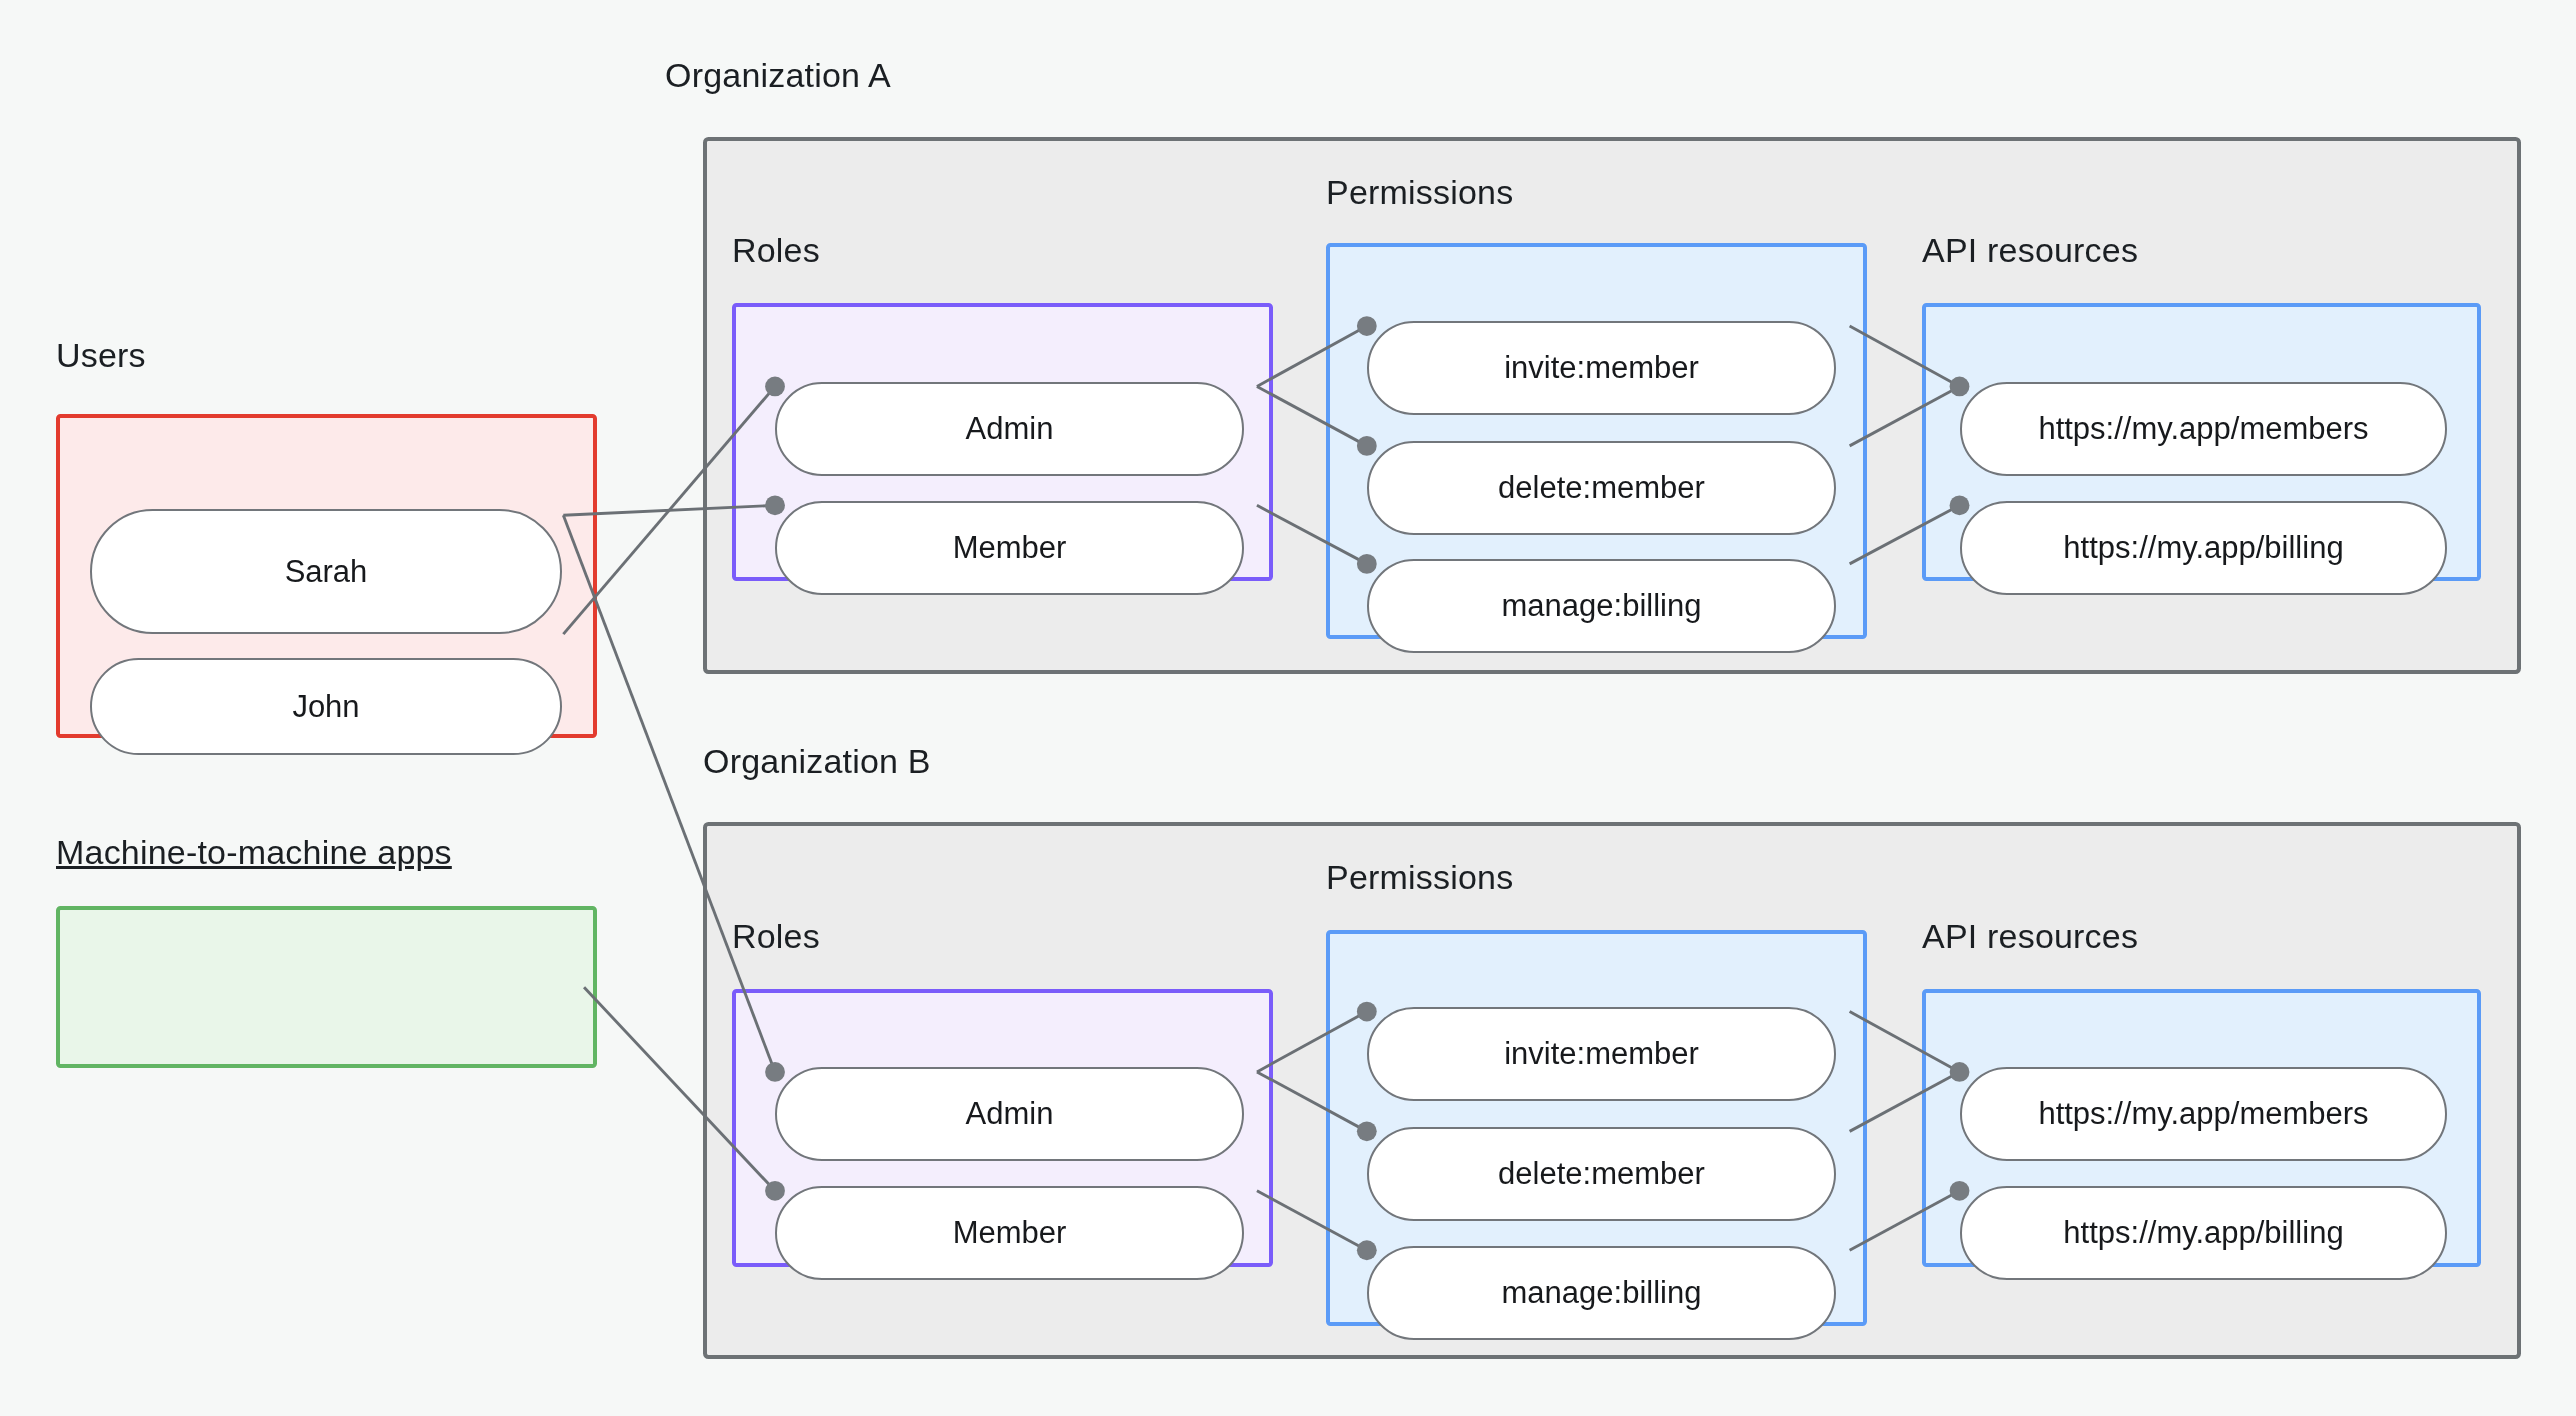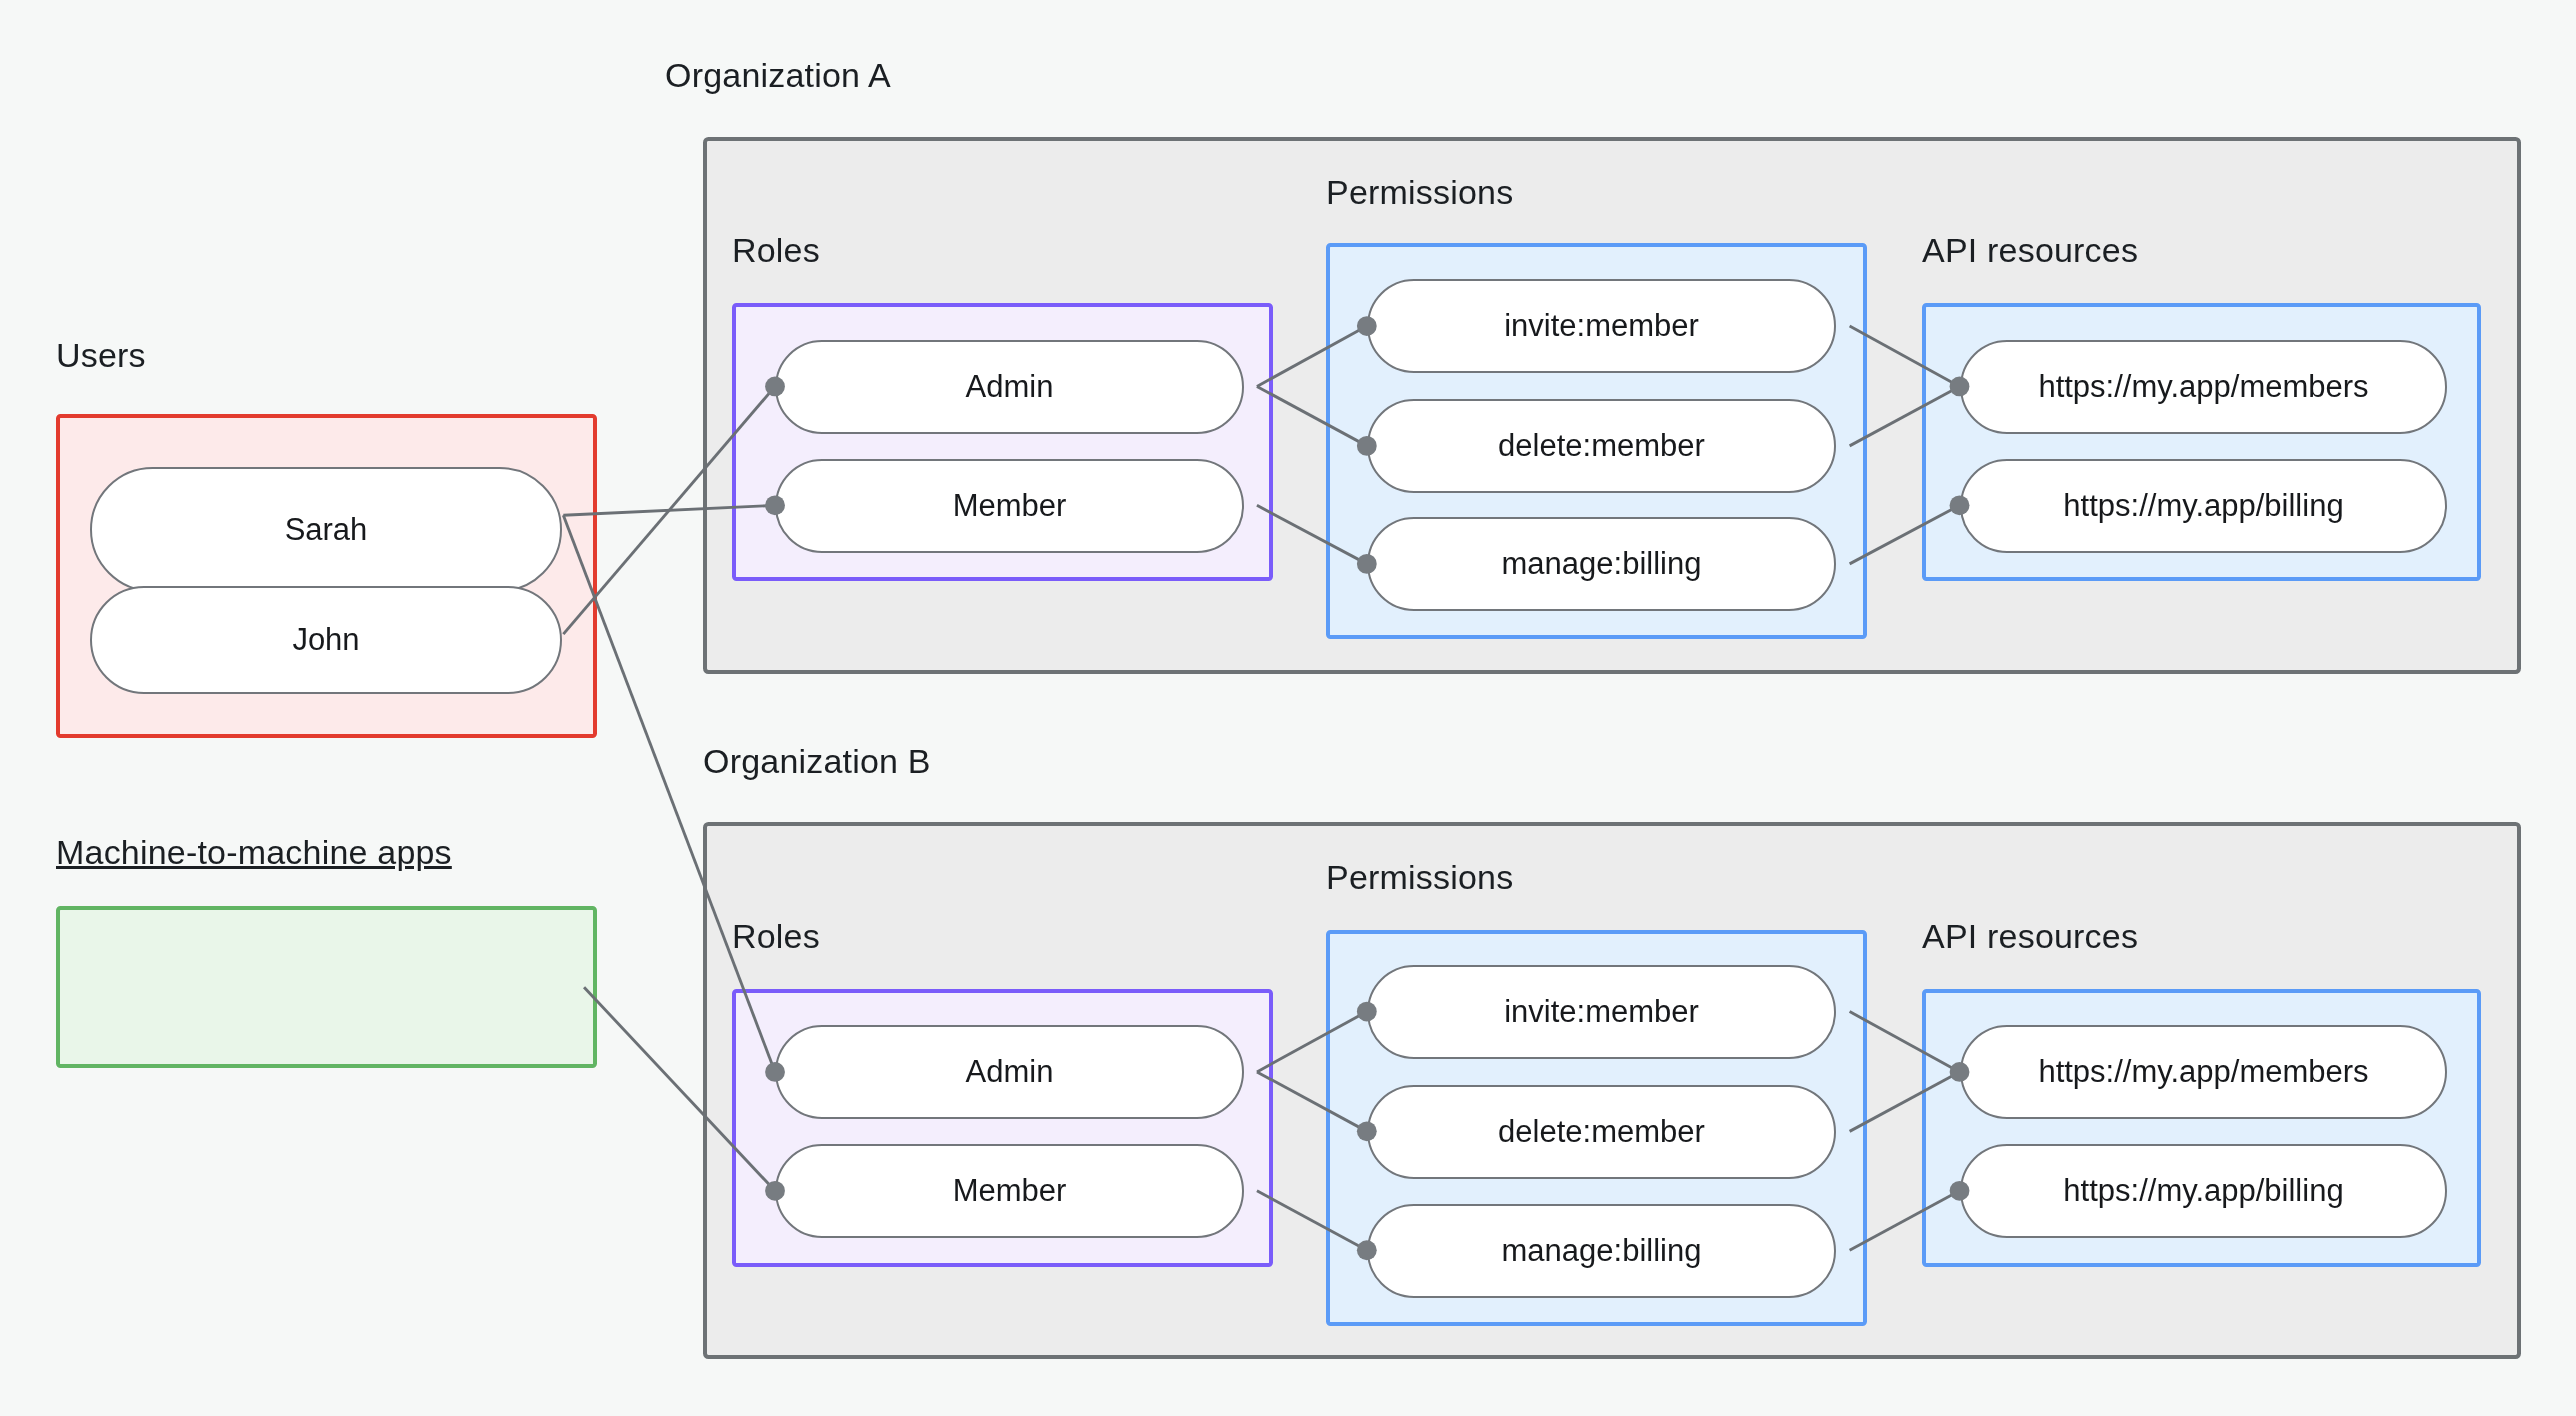--- a/index.html
+++ b/index.html
@@ -49,20 +49,21 @@
     background:#ffffff;
     border:2.7px solid #72767b;
     border-radius:900px;
     display:flex;
     align-items:center;
     justify-content:center;
     font-size:31px;
     color:#17191c;
     white-space:nowrap;
     z-index:4;
+    margin-top:42px;
   }
   .edge-line{stroke:#6b7075;stroke-width:3.2;fill:none;}
   .edge-dot{fill:#777c81;}
 </style>
 </head>
 <body>
 
 <div id="canvas">
 
   <svg id="edges" viewBox="0 0 2859 1572">
@@ -102,21 +103,21 @@
     <circle class="edge-dot" cx="1517" cy="1123" r="11"></circle>
     <circle class="edge-dot" cx="1517" cy="1256" r="11"></circle>
     <circle class="edge-dot" cx="1517" cy="1388" r="11"></circle>
     <circle class="edge-dot" cx="2175" cy="1190" r="11"></circle>
     <circle class="edge-dot" cx="2175" cy="1322" r="11"></circle>
   </svg>
 
   <div class="group-label" style="left:56px;top:336px;">Users</div>
   <div class="sub-box red" style="left:56px;top:414px;width:541px;height:324px;"></div>
   <div class="pill" style="left:90px;top:467px;width:472px;height:125px;">Sarah</div>
-  <div class="pill" style="left:90px;top:586px;width:472px;height:108px;">John</div>
+  <div class="pill" style="left:90px;top:616px;width:472px;height:97px;">John</div>
 
   <div class="group-label" style="left:56px;top:833px;text-decoration:underline;">Machine-to-machine apps</div>
   <div class="sub-box green" style="left:56px;top:906px;width:541px;height:162px;"></div>
 
   <div class="group-label" style="left:665px;top:56px;">Organization A</div>
   <div class="org-box" style="left:703px;top:137px;width:1818px;height:537px;"></div>
 
   <div class="group-label" style="left:732px;top:231px;">Roles</div>
   <div class="sub-box purple" style="left:732px;top:303px;width:541px;height:278px;"></div>
   <div class="pill" style="left:775px;top:340px;width:469px;height:94px;">Admin</div>

